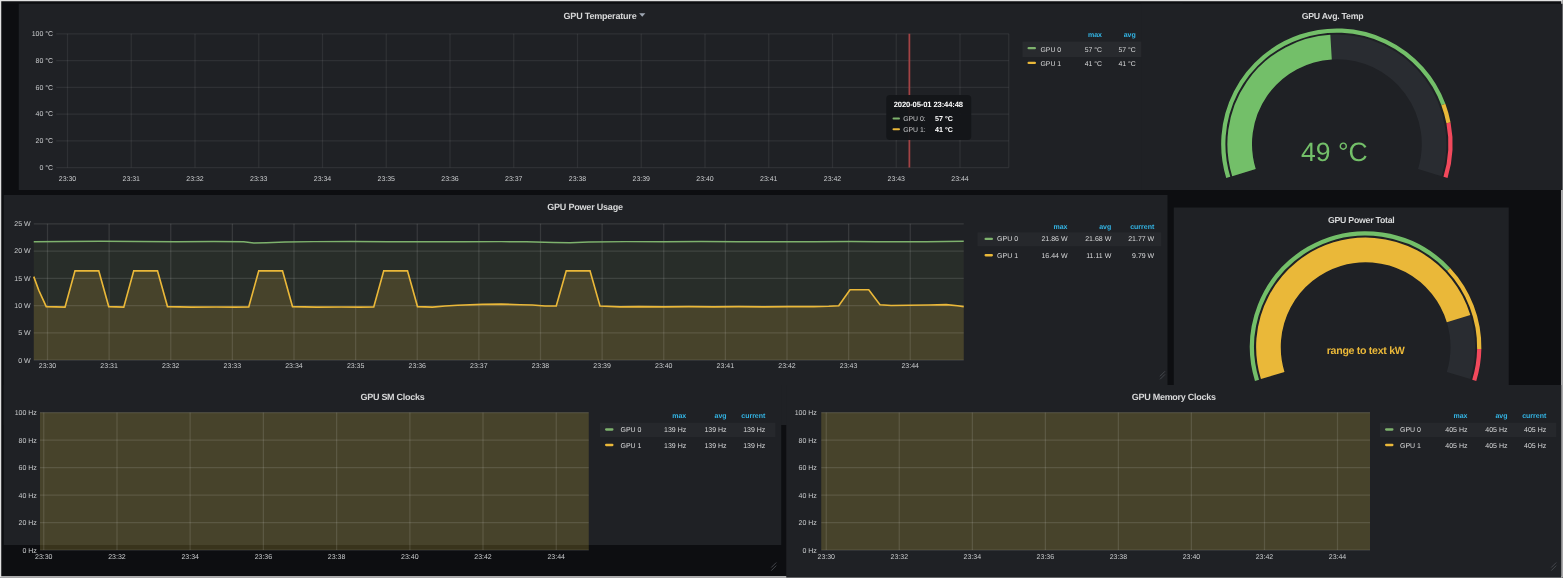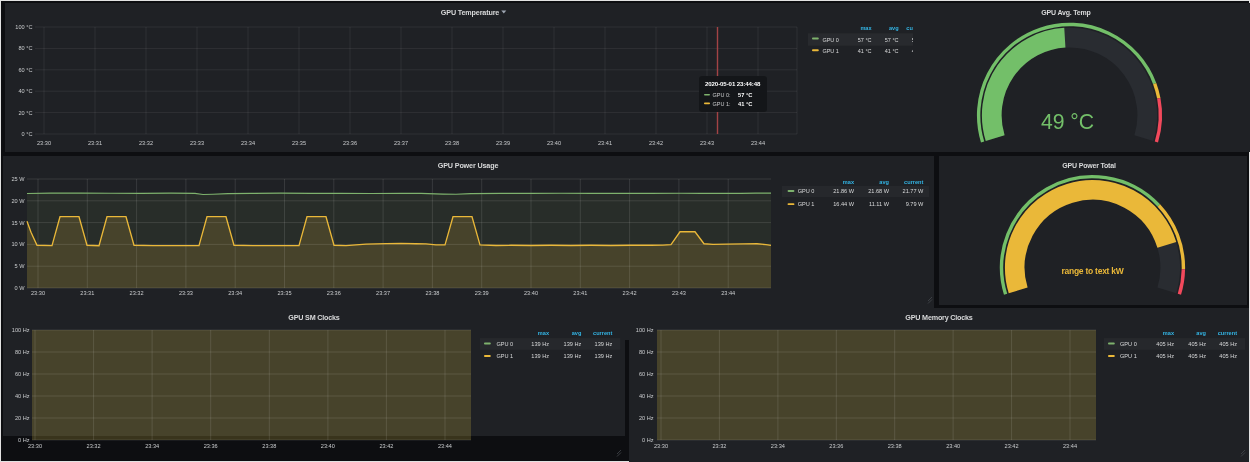--- a/index.html
+++ b/index.html
@@ -1,20 +1,20 @@
 <!DOCTYPE html>
 <html><head><meta charset="utf-8"><style>
 html,body{margin:0;padding:0;background:#fff;}
 body{width:1250px;height:462px;position:relative;font-family:"Liberation Sans",sans-serif;}
 .page{position:absolute;left:0;top:0;width:1250px;height:462px;background:#0d0e11;border:1px solid #e2e2e2;box-sizing:border-box;}
 .panel{position:absolute;background:#1f2125;}
 svg{display:block;}
 </style></head><body>
 <div class="page">
-<div class="panel" style="left:4px;top:2px;width:931px;height:148.5px">
+<div class="panel" style="left:14px;top:2px;width:931px;height:148.5px">
       <svg width="931" height="148.5" viewBox="0 0 931 148.5">
         <line x1="30" y1="131.0" x2="792" y2="131.0" stroke="rgba(255,255,255,0.07)" stroke-width="1"></line>
         <line x1="30" y1="109.6" x2="792" y2="109.6" stroke="rgba(255,255,255,0.07)" stroke-width="1"></line>
         <line x1="30" y1="88.2" x2="792" y2="88.2" stroke="rgba(255,255,255,0.07)" stroke-width="1"></line>
         <line x1="30" y1="66.8" x2="792" y2="66.8" stroke="rgba(255,255,255,0.07)" stroke-width="1"></line>
         <line x1="30" y1="45.4" x2="792" y2="45.4" stroke="rgba(255,255,255,0.07)" stroke-width="1"></line>
         <line x1="30" y1="24.0" x2="792" y2="24.0" stroke="rgba(255,255,255,0.07)" stroke-width="1"></line>
         <line x1="39.0" y1="24" x2="39.0" y2="131" stroke="rgba(255,255,255,0.07)" stroke-width="1"></line>
         <line x1="90.0" y1="24" x2="90.0" y2="131" stroke="rgba(255,255,255,0.07)" stroke-width="1"></line>
         <line x1="141.0" y1="24" x2="141.0" y2="131" stroke="rgba(255,255,255,0.07)" stroke-width="1"></line>
@@ -150,21 +150,21 @@
         <text x="886" y="37.1" text-anchor="end" style="font-size:5.6px;fill:#d8d9da;font-weight:normal">21.68 W</text>
         <text x="920.4" y="37.1" text-anchor="end" style="font-size:5.6px;fill:#d8d9da;font-weight:normal">21.77 W</text>
         <rect x="784.6" y="47.2" width="6.8" height="1.9" rx="0.9" fill="#eab839"></rect>
         <text x="794.7" y="50.2" text-anchor="start" style="font-size:5.6px;fill:#d8d9da;font-weight:normal">GPU 1</text>
         <text x="851" y="50.2" text-anchor="end" style="font-size:5.6px;fill:#d8d9da;font-weight:normal">16.44 W</text>
         <text x="886" y="50.2" text-anchor="end" style="font-size:5.6px;fill:#d8d9da;font-weight:normal">11.11 W</text>
         <text x="920.4" y="50.2" text-anchor="end" style="font-size:5.6px;fill:#d8d9da;font-weight:normal">9.79 W</text>
         <path d="M 925 145 L 929 141 M 925 147.5 L 929 143.5" stroke="#44474c" stroke-width="0.8" fill="none"></path>
       </svg>
     </div>
-<div class="panel" style="left:938px;top:155px;width:308px;height:148.5px">
+<div class="panel" style="left:938px;top:165px;width:268px;height:148.5px">
       <svg width="308" height="148.5" viewBox="0 0 308 148.5">
         <text x="150" y="12" text-anchor="middle" style="font-size:7.0px;fill:#d8d9da;font-weight:bold;letter-spacing:-0.2px">GPU Power Total</text>
         <path d="M 79.17 134.40 A 77.75 77.75 0 1 1 227.83 134.40" fill="none" stroke="#292c31" stroke-width="19.7"></path>
         <path d="M 79.17 134.40 A 77.75 77.75 0 1 1 227.86 88.88" fill="none" stroke="#eab839" stroke-width="19.7"></path>
         <path d="M 66.60 138.25 A 90.90 90.90 0 0 1 219.86 49.48" fill="none" stroke="#73bf69" stroke-width="3.4"></path>
         <path d="M 219.86 49.48 A 90.90 90.90 0 0 1 244.39 113.17" fill="none" stroke="#eab839" stroke-width="3.4"></path>
         <path d="M 244.39 113.17 A 90.90 90.90 0 0 1 240.40 138.25" fill="none" stroke="#f2495c" stroke-width="3.4"></path>
         <text x="153.5" y="117.5" text-anchor="middle" style="font-size:8.5px;fill:#eab839;font-weight:bold;letter-spacing:-0.25px">range to text kW</text>
       </svg>
     </div>

